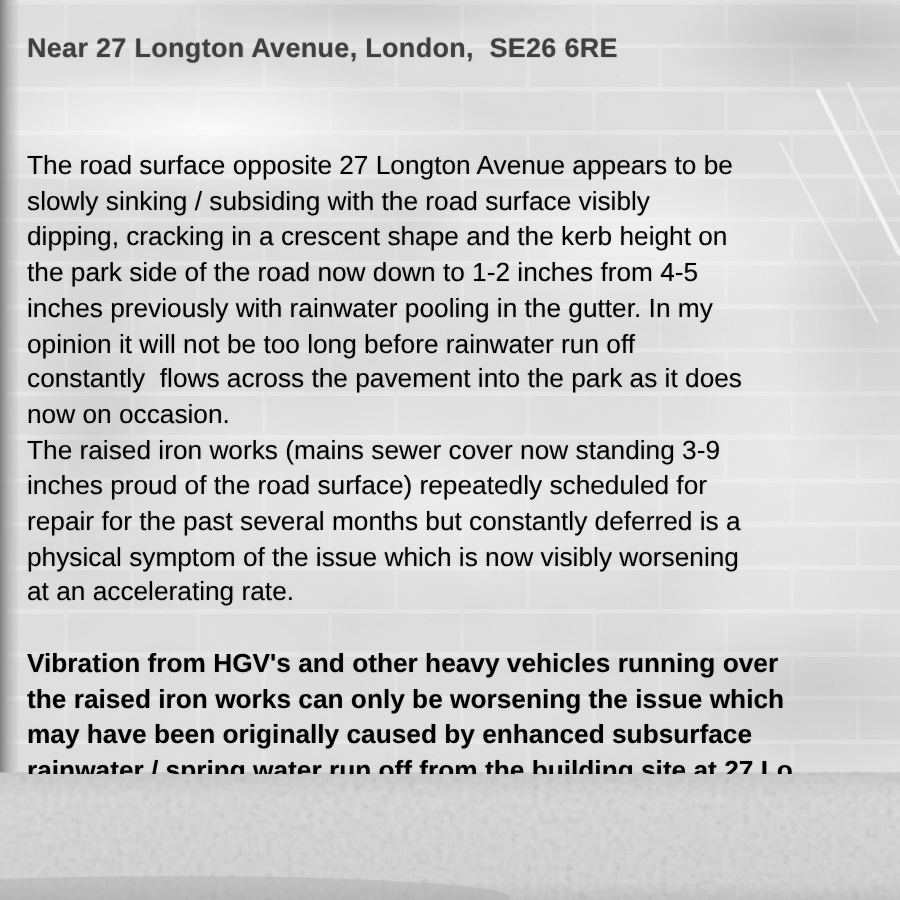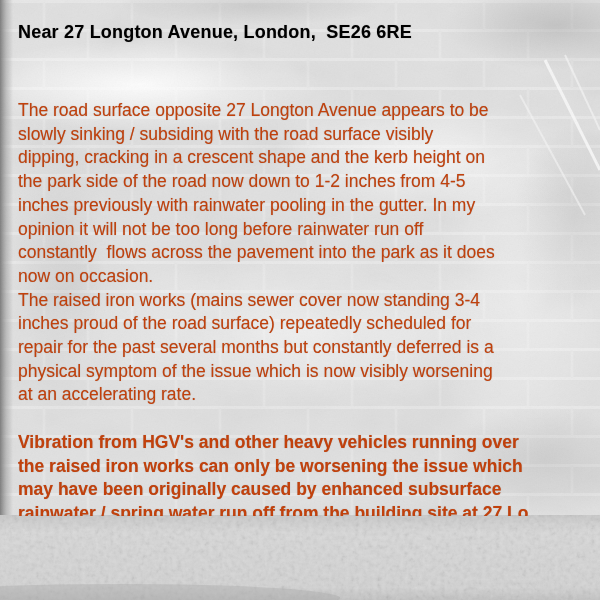--- a/index.html
+++ b/index.html
@@ -11,33 +11,33 @@
     font-family:"Liberation Sans",sans-serif;
   }
   svg.photo{position:absolute;left:0;top:0;display:block;}
   .title{
     position:absolute;
     left:18px;top:21px;
     width:560px;
     font-size:18px;
     font-weight:bold;
     line-height:1.25;
-    color:#000000;
+    color:#404040;
     white-space:pre;
     letter-spacing:0.2px;
     text-shadow:0 0 1px rgba(30,30,30,0.35);
   }
   .content{
     position:absolute;
     left:18px;top:99px;
     width:572px;height:417px;
     overflow:hidden;
     font-size:17.5px;
     line-height:23.7px;
-    color:#c2410c;
+    color:#000000;
     text-shadow:0 0 1px rgba(60,60,60,0.35);
   }
   .content p{margin:0;white-space:pre-wrap;}
   .content p.p3{margin-top:23.7px;font-weight:bold;}
 </style>
 </head>
 <body>
 
 <div class="stage">
 
@@ -112,21 +112,21 @@
 
   <div class="content">
     <p class="p1">The road surface opposite 27 Longton Avenue appears to be
 slowly sinking / subsiding with the road surface visibly
 dipping, cracking in a crescent shape and the kerb height on
 the park side of the road now down to 1-2 inches from 4-5
 inches previously with rainwater pooling in the gutter. In my
 opinion it will not be too long before rainwater run off
 constantly  flows across the pavement into the park as it does
 now on occasion.</p>
-    <p class="p2">The raised iron works (mains sewer cover now standing 3-4
+    <p class="p2">The raised iron works (mains sewer cover now standing 3-9
 inches proud of the road surface) repeatedly scheduled for
 repair for the past several months but constantly deferred is a
 physical symptom of the issue which is now visibly worsening
 at an accelerating rate.</p>
     <p class="p3">Vibration from HGV's and other heavy vehicles running over
 the raised iron works can only be worsening the issue which
 may have been originally caused by enhanced subsurface
 rainwater / spring water run off from the building site at 27 Lo</p>
   </div>
 

